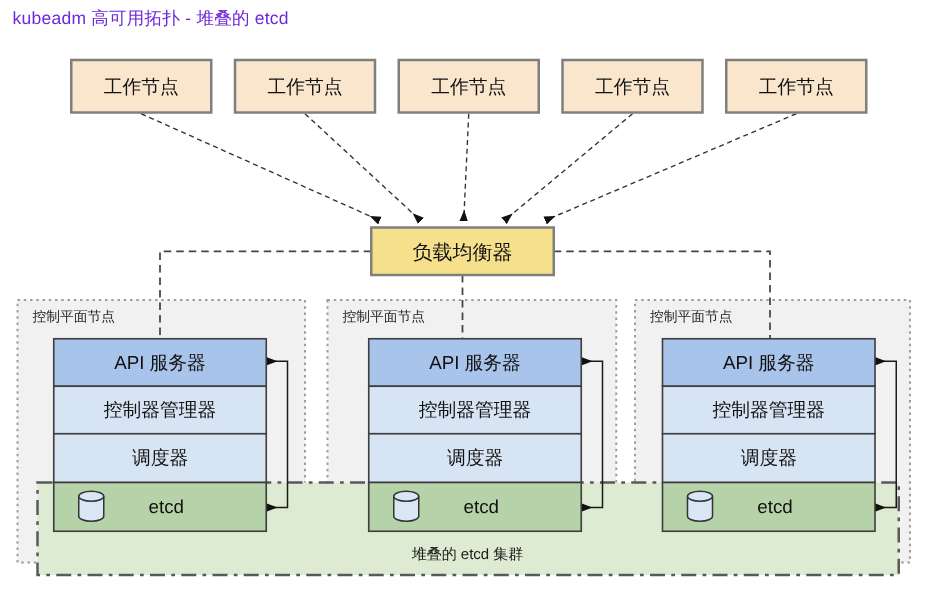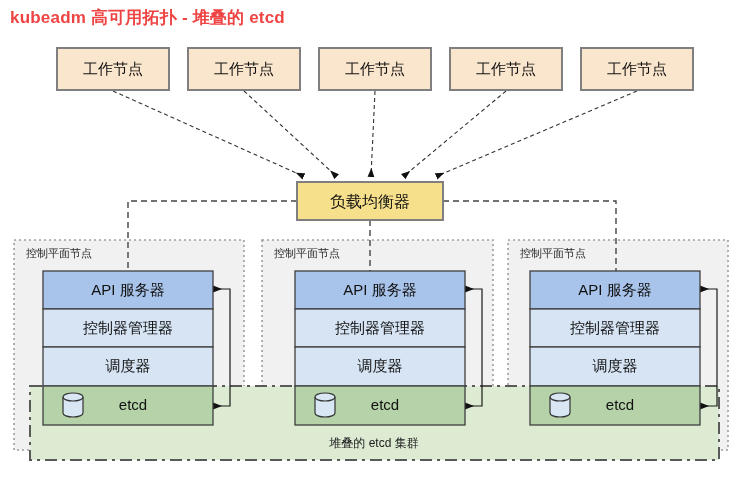--- a/index.html
+++ b/index.html
@@ -5,21 +5,21 @@
   html,body{margin:0;padding:0;background:#ffffff;}
   #stage{
     position:relative;
     width:750px;height:483px;
     background:#ffffff;
     font-family:"Liberation Sans","DejaVu Sans",sans-serif;
     overflow:hidden;
   }
   #diagram-title{
     position:absolute;left:10px;top:6px;
-    font-size:17px;font-weight:bold;color:#ef4444;
+    font-size:14px;font-weight:normal;color:#6d28d9;
     letter-spacing:0.2px;
   }
   svg{position:absolute;left:0;top:0;}
   svg text{
     font-family:"Liberation Sans","DejaVu Sans",sans-serif;
     fill:#111111;
   }
   .box-label{font-size:15px;}
   .lb-label{font-size:16px;}
   .group-label{font-size:11px;fill:#262626;}

